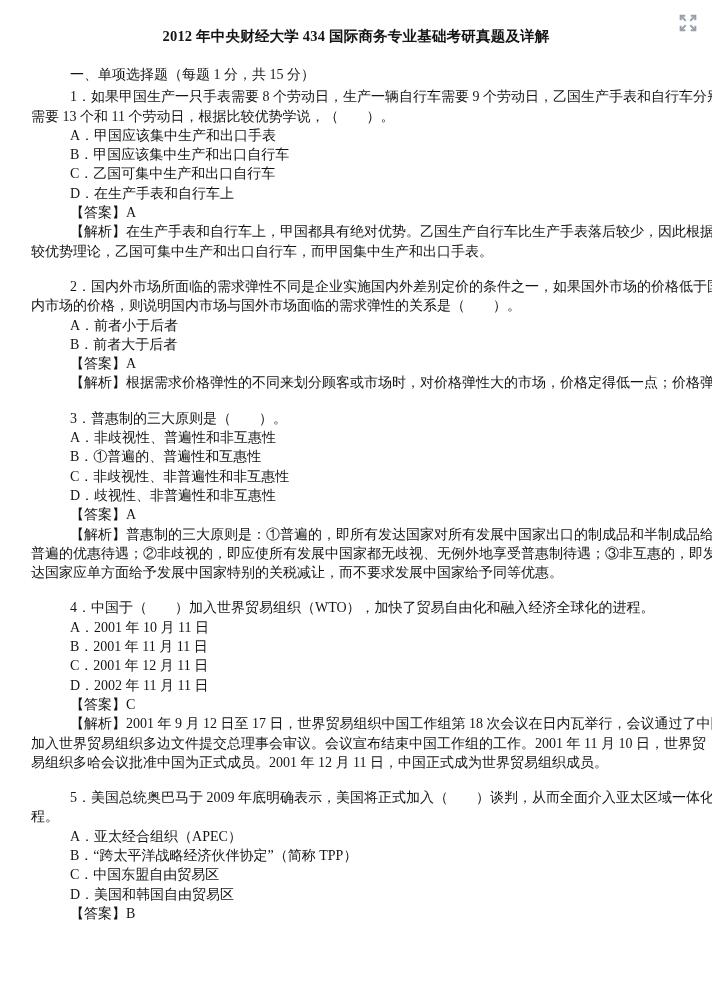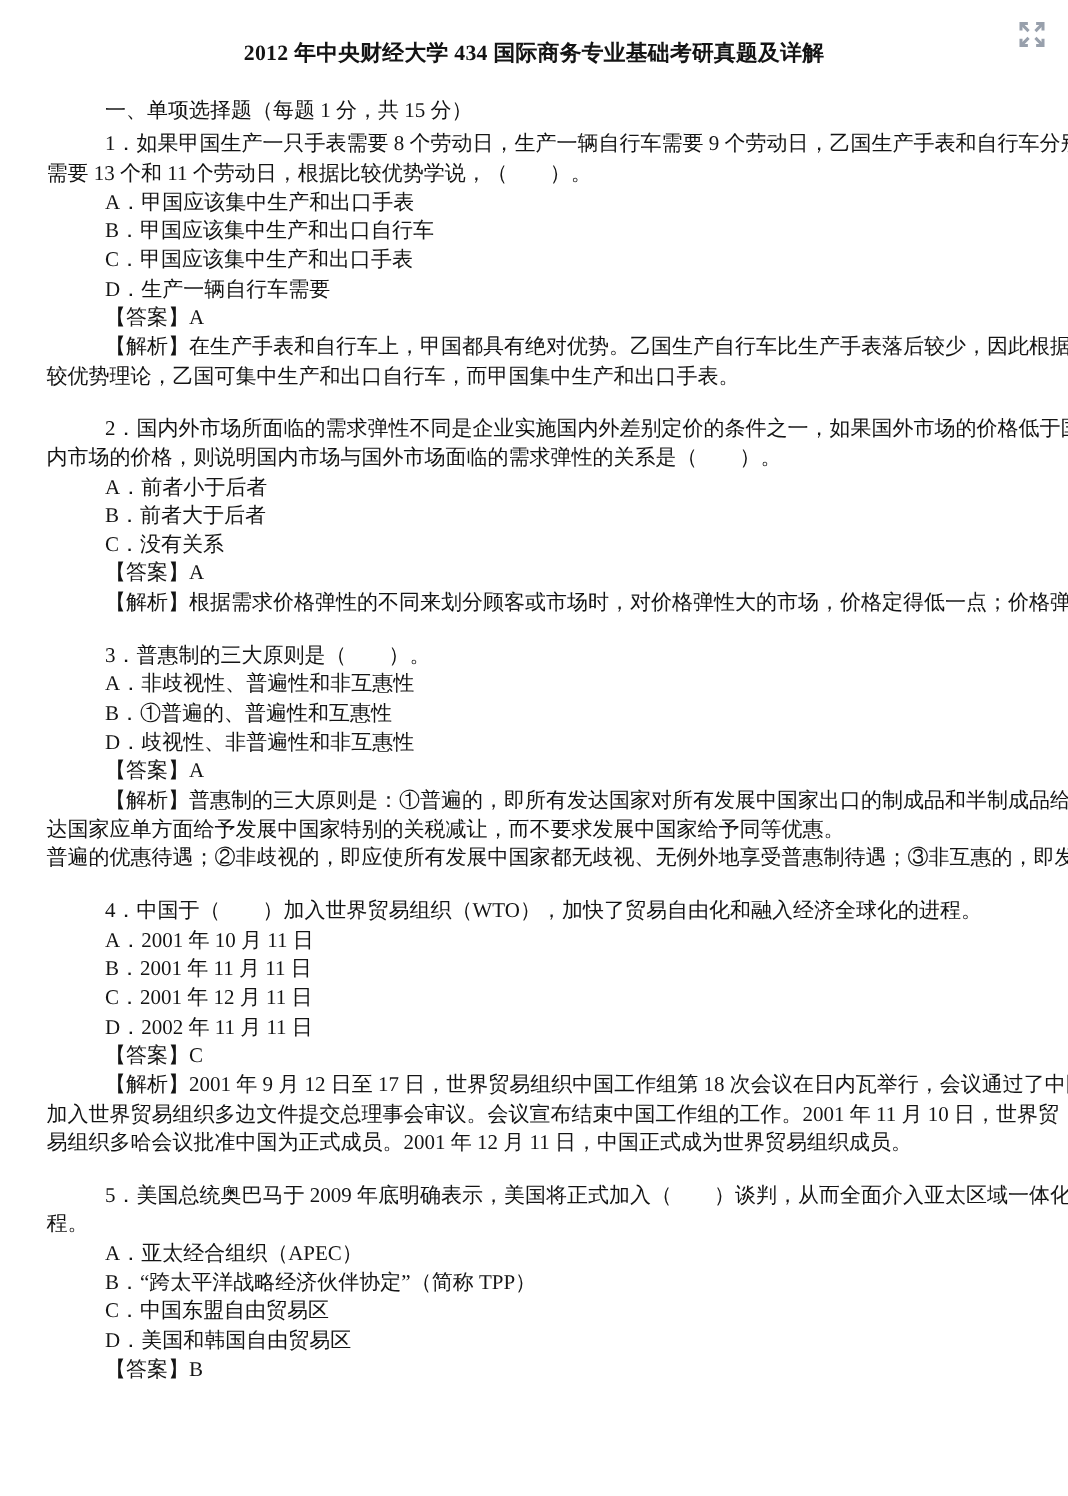--- a/index.html
+++ b/index.html
@@ -57,46 +57,46 @@
 
     <h1 class="doc-title">2012 年中央财经大学 434 国际商务专业基础考研真题及详解</h1>
 
     <div class="ln ind">一、单项选择题（每题 1 分，共 15 分）</div>
 
     <section class="q q-first">
       <div class="ln ind">1．如果甲国生产一只手表需要 8 个劳动日，生产一辆自行车需要 9 个劳动日，乙国生产手表和自行车分别</div>
       <div class="ln">需要 13 个和 11 个劳动日，根据比较优势学说，（　　）。</div>
       <div class="ln ind">A．甲国应该集中生产和出口手表</div>
       <div class="ln ind">B．甲国应该集中生产和出口自行车</div>
-      <div class="ln ind">C．甲国应该集中生产和出口手表</div>
-      <div class="ln ind">D．生产一辆自行车需要</div>
+      <div class="ln ind">C．乙国可集中生产和出口自行车</div>
+      <div class="ln ind">D．在生产手表和自行车上</div>
       <div class="ln ind">【答案】A</div>
       <div class="ln ind">【解析】在生产手表和自行车上，甲国都具有绝对优势。乙国生产自行车比生产手表落后较少，因此根据比</div>
       <div class="ln">较优势理论，乙国可集中生产和出口自行车，而甲国集中生产和出口手表。</div>
     </section>
 
     <section class="q">
       <div class="ln ind">2．国内外市场所面临的需求弹性不同是企业实施国内外差别定价的条件之一，如果国外市场的价格低于国</div>
       <div class="ln">内市场的价格，则说明国内市场与国外市场面临的需求弹性的关系是（　　）。</div>
       <div class="ln ind">A．前者小于后者</div>
       <div class="ln ind">B．前者大于后者</div>
-      <div class="ln ind">C．没有关系</div>
       <div class="ln ind">【答案】A</div>
       <div class="ln ind">【解析】根据需求价格弹性的不同来划分顾客或市场时，对价格弹性大的市场，价格定得低一点；价格弹性</div>
     </section>
 
     <section class="q">
       <div class="ln ind">3．普惠制的三大原则是（　　）。</div>
       <div class="ln ind">A．非歧视性、普遍性和非互惠性</div>
       <div class="ln ind">B．①普遍的、普遍性和互惠性</div>
+      <div class="ln ind">C．非歧视性、非普遍性和非互惠性</div>
       <div class="ln ind">D．歧视性、非普遍性和非互惠性</div>
       <div class="ln ind">【答案】A</div>
       <div class="ln ind">【解析】普惠制的三大原则是：①普遍的，即所有发达国家对所有发展中国家出口的制成品和半制成品给予</div>
+      <div class="ln">普遍的优惠待遇；②非歧视的，即应使所有发展中国家都无歧视、无例外地享受普惠制待遇；③非互惠的，即发</div>
       <div class="ln">达国家应单方面给予发展中国家特别的关税减让，而不要求发展中国家给予同等优惠。</div>
-      <div class="ln">普遍的优惠待遇；②非歧视的，即应使所有发展中国家都无歧视、无例外地享受普惠制待遇；③非互惠的，即发</div>
     </section>
 
     <section class="q">
       <div class="ln ind">4．中国于（　　）加入世界贸易组织（WTO），加快了贸易自由化和融入经济全球化的进程。</div>
       <div class="ln ind">A．2001 年 10 月 11 日</div>
       <div class="ln ind">B．2001 年 11 月 11 日</div>
       <div class="ln ind">C．2001 年 12 月 11 日</div>
       <div class="ln ind">D．2002 年 11 月 11 日</div>
       <div class="ln ind">【答案】C</div>
       <div class="ln ind">【解析】2001 年 9 月 12 日至 17 日，世界贸易组织中国工作组第 18 次会议在日内瓦举行，会议通过了中国</div>

